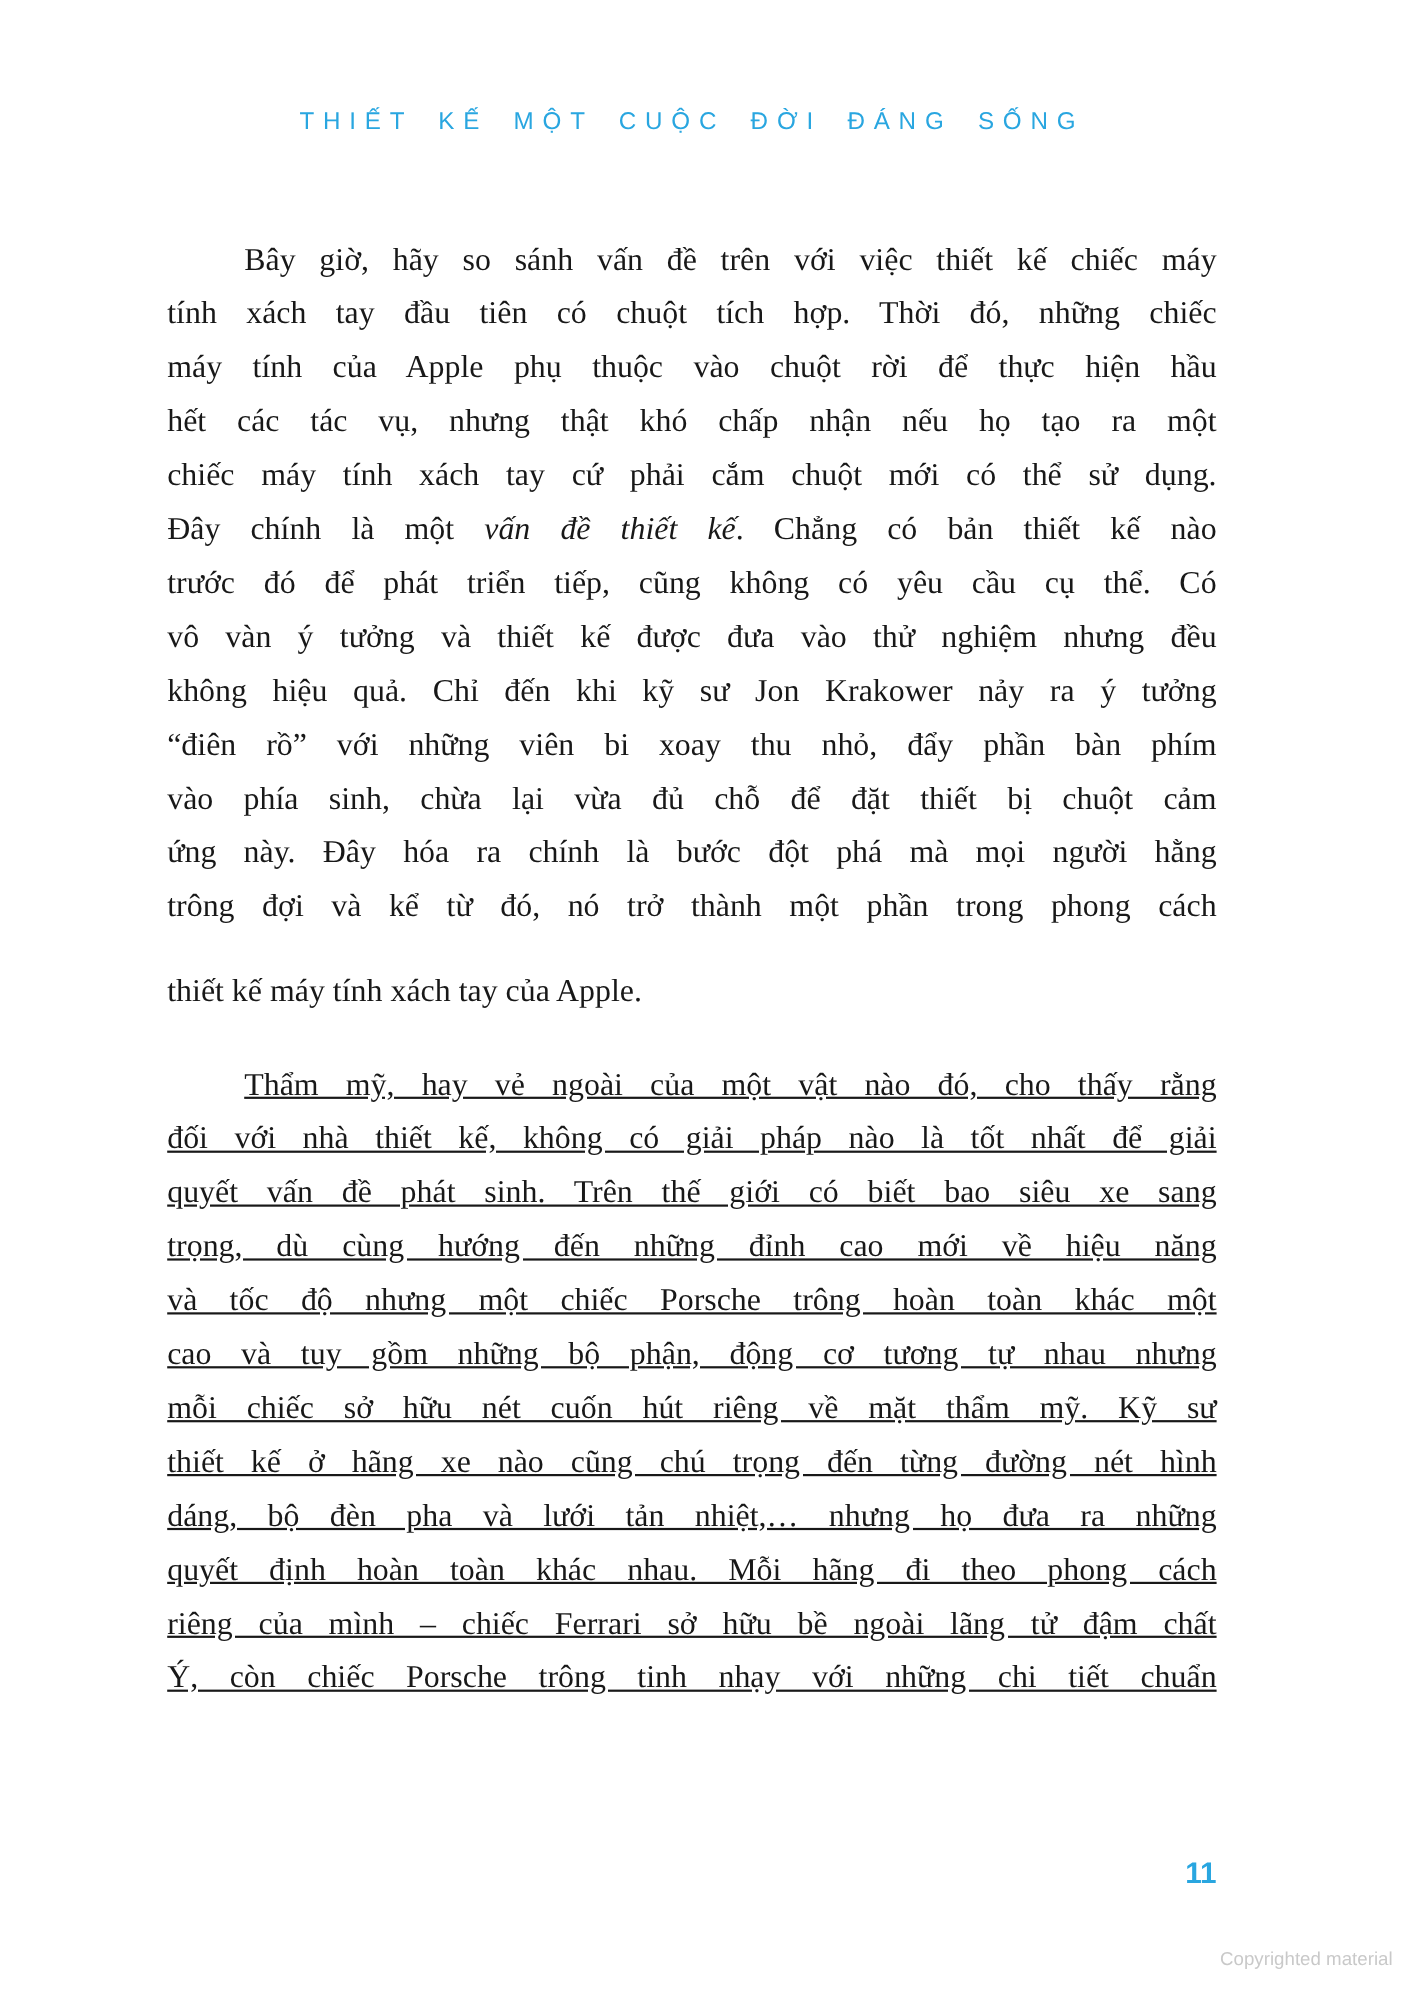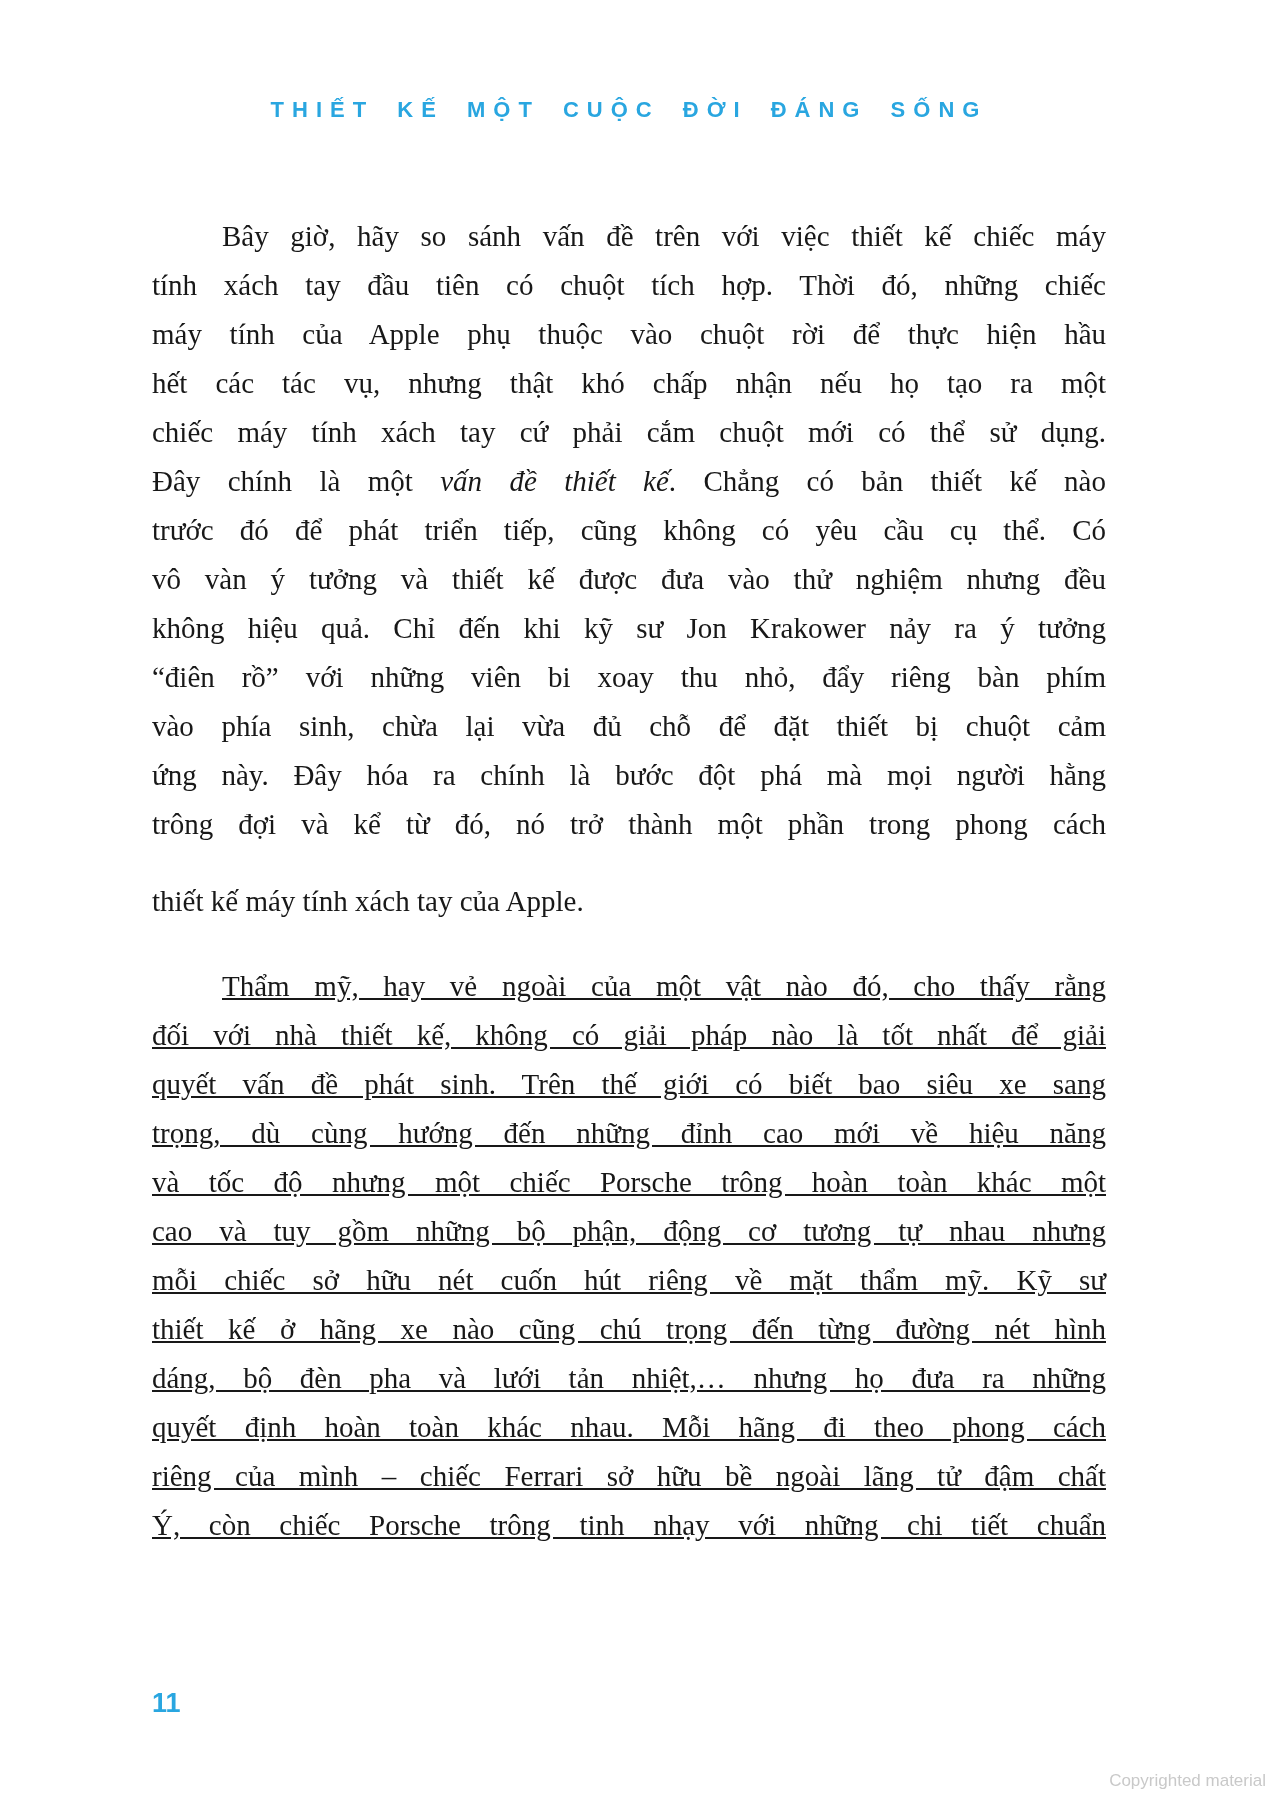--- a/index.html
+++ b/index.html
@@ -13,21 +13,21 @@
     overflow: hidden;
     margin: 0 auto;
   }
   .running-head {
     position: absolute;
     top: 97px;
     left: 152px;
     width: 954px;
     text-align: center;
     font-family: "Liberation Sans", sans-serif;
-    font-weight: bold;
+    font-weight: normal;
     font-size: 22px;
     letter-spacing: 8px;
     word-spacing: 9px;
     color: var(--accent, #29a6e0);
     white-space: nowrap;
   }
   .body-text {
     position: absolute;
     left: 152px;
     top: 212px;
@@ -46,21 +46,21 @@
     text-align-last: left;
     margin-top: 28px;
   }
   .line.indent { text-indent: 70px; }
   .line i { font-style: italic; }
   .page-number {
     position: absolute;
     top: 1688px;
     left: 152px;
     width: 954px;
-    text-align: left;
+    text-align: right;
     font-family: "Liberation Sans", sans-serif;
     font-weight: bold;
     font-size: 27px;
     line-height: 30px;
     color: var(--accent, #29a6e0);
   }
   .copyright {
     position: absolute;
     top: 1771px;
     right: 14px;
@@ -81,21 +81,21 @@
       <div class="paragraph">
         <div class="line indent"><span>Bây giờ, hãy so sánh vấn đề trên với việc thiết kế chiếc máy</span></div>
         <div class="line"><span>tính xách tay đầu tiên có chuột tích hợp. Thời đó, những chiếc</span></div>
         <div class="line"><span>máy tính của Apple phụ thuộc vào chuột rời để thực hiện hầu</span></div>
         <div class="line"><span>hết các tác vụ, nhưng thật khó chấp nhận nếu họ tạo ra một</span></div>
         <div class="line"><span>chiếc máy tính xách tay cứ phải cắm chuột mới có thể sử dụng.</span></div>
         <div class="line"><span>Đây chính là một </span><i>vấn đề thiết kế</i><span>. Chẳng có bản thiết kế nào</span></div>
         <div class="line"><span>trước đó để phát triển tiếp, cũng không có yêu cầu cụ thể. Có</span></div>
         <div class="line"><span>vô vàn ý tưởng và thiết kế được đưa vào thử nghiệm nhưng đều</span></div>
         <div class="line"><span>không hiệu quả. Chỉ đến khi kỹ sư Jon Krakower nảy ra ý tưởng</span></div>
-        <div class="line"><span>“điên rồ” với những viên bi xoay thu nhỏ, đẩy riêng bàn phím</span></div>
+        <div class="line"><span>“điên rồ” với những viên bi xoay thu nhỏ, đẩy phần bàn phím</span></div>
         <div class="line"><span>vào phía sinh, chừa lại vừa đủ chỗ để đặt thiết bị chuột cảm</span></div>
         <div class="line"><span>ứng này. Đây hóa ra chính là bước đột phá mà mọi người hằng</span></div>
         <div class="line"><span>trông đợi và kể từ đó, nó trở thành một phần trong phong cách</span></div>
         <div class="line no-justify"><span>thiết kế máy tính xách tay của Apple.</span></div>
       </div>
       <div class="paragraph">
         <div class="line indent"><span>Thẩm mỹ, hay vẻ ngoài của một vật nào đó, cho thấy rằng</span></div>
         <div class="line"><span>đối với nhà thiết kế, không có giải pháp nào là tốt nhất để giải</span></div>
         <div class="line"><span>quyết vấn đề phát sinh. Trên thế giới có biết bao siêu xe sang</span></div>
         <div class="line"><span>trọng, dù cùng hướng đến những đỉnh cao mới về hiệu năng</span></div>

